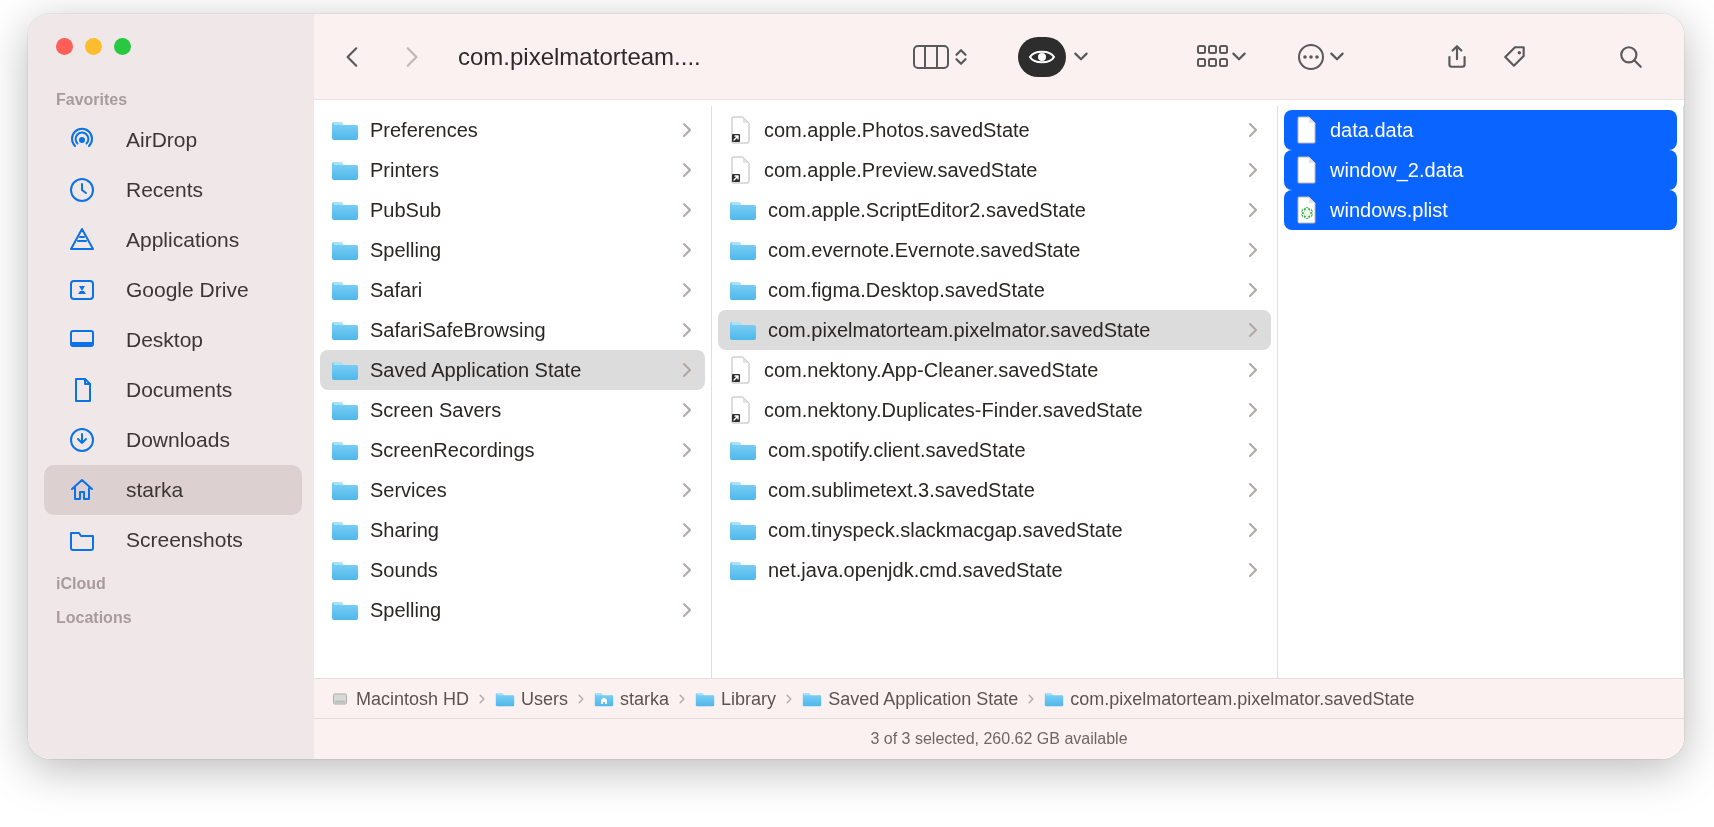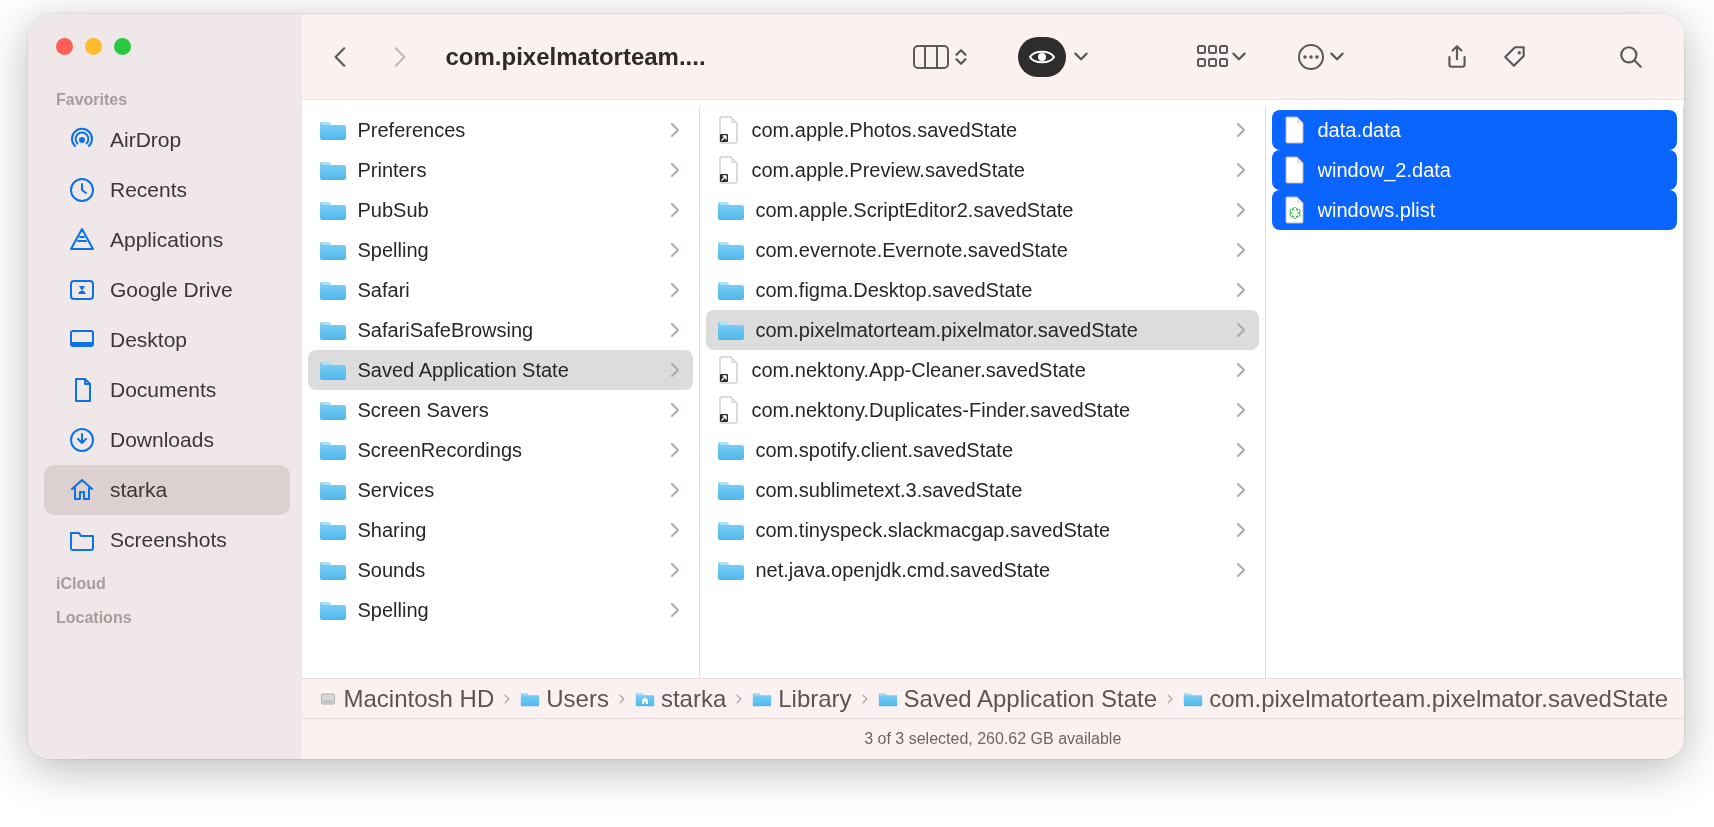--- a/index.html
+++ b/index.html
@@ -9,49 +9,49 @@
     border-radius: 22px; overflow: hidden; display: flex;
     box-shadow: 0 10px 46px rgba(0,0,0,0.28), 0 0 0 1px rgba(0,0,0,0.05);
     background: #fff;
   }
   
   .sidebar { width: 286px; background: #f0e8e8; display: flex; flex-direction: column; padding: 18px 0 8px 4px; }
   .traffic { display:flex; gap:12px; padding: 6px 0 26px 24px; }
   .dot { width:17px; height:17px; border-radius:50%; }
   .dot.red { background:#ff5f57; } .dot.yellow { background:#febc2e; } .dot.green { background:#28c840; }
   .sb-section { font-size: 16px; font-weight: 600; color: #a99b9b; padding: 10px 24px 6px 24px; }
-  .sb-item { display:flex; align-items:center; gap:14px; height:50px; padding: 0 16px 0 24px; font-size:21px; color:#3d3634; border-radius: 10px; margin: 0 12px; cursor:default; }
+  .sb-item { display:flex; align-items:center; gap:30px; height:50px; padding: 0 16px 0 24px; font-size:21px; color:#3d3634; border-radius: 10px; margin: 0 12px; cursor:default; }
   .sb-item.active { background:#dcd0d0; }
   .sb-icon { width:28px; height:28px; display:flex; align-items:center; justify-content:center; color:#0b72e7; flex:none; }
   .sb-icon svg { width:100%; height:100%; }
   
   .main { flex:1; display:flex; flex-direction:column; background:#fff; }
   .toolbar { height:86px; background:#fcf1f1; border-bottom:1px solid rgba(0,0,0,0.06); display:flex; align-items:center; padding:0 28px 0 14px; gap:8px; }
   .tbtn { width:50px; height:48px; display:flex; align-items:center; justify-content:center; color:#5a5a5a; border-radius:8px; }
   .tbtn svg { width:26px; height:26px; }
   .tbtn.disabled { color:#c2b6b6; }
-  .title { flex:none; font-size:24px; font-weight:700; color:#2e2a2a; padding:0 28px 0 14px; }
+  .title { flex:none; font-size:24px; font-weight:400; color:#2e2a2a; padding:0 28px 0 14px; }
   .spacer { flex:1; }
   .tool-group { display:flex; align-items:center; gap:2px; color:#5a5a5a; }
   .tool-group svg { display:block; }
   .iconview-btn { width:48px; height:40px; background:#2d2d2d; border-radius:50px; display:flex; align-items:center; justify-content:center; margin-right:4px; }
   .chev-sm { width:18px; height:18px; color:#5a5a5a; }
   
   .columns { flex:1; display:flex; overflow:hidden; border-bottom: 1px solid #e6dcdc; margin-top: 6px; }
   .col { border-right:1px solid #e6dcdc; overflow-y:auto; overflow-x:hidden; padding:4px 0; }
   .col1 { width: 398px; } .col2 { width: 566px; } .col3 { flex:1; }
   .row { display:flex; align-items:center; height:40px; padding:0 10px 0 12px; gap:12px; font-size:20px; color:#2a2623; border-radius:8px; margin:0 6px; }
   .row.sel-gray { background:#dcdcdc; }
   .row.sel-blue { background:#0a64ff; color:#fff; }
   .row .label { flex:1; white-space:nowrap; overflow:hidden; text-overflow:ellipsis; }
   .row .chev { width:16px; height:16px; color:#b0a8a4; flex:none; }
   .folder-icon { width:26px; height:22px; flex:none; }
   .file-icon { width:22px; height:28px; flex:none; }
   
-  .pathbar { height:40px; background:#fcf1f1; display:flex; align-items:center; padding:0 16px; gap:6px; font-size:24px; color:#5c5451; border-top:1px solid rgba(0,0,0,0); border-bottom:1px solid #e6dcdc; white-space:nowrap; overflow:hidden; }
+  .pathbar { height:40px; background:#fcf1f1; display:flex; align-items:center; padding:0 16px; gap:6px; font-size:18px; color:#5c5451; border-top:1px solid rgba(0,0,0,0); border-bottom:1px solid #e6dcdc; white-space:nowrap; overflow:hidden; }
   .pathbar .pseg { display:flex; align-items:center; gap:6px; }
   .pathbar .pchev { color:#b0a8a4; font-size:14px; padding:0 2px; }
   .pathbar svg.pf { width:20px; height:16px; }
   
   .status { height:40px; background:#fcf1f1; display:flex; align-items:center; justify-content:center; font-size:16px; color:#6d6762; }
   
   .stroke { fill:none; stroke:currentColor; stroke-width:2; stroke-linecap:round; stroke-linejoin:round; }
 </style>
 </head>
 <body>

